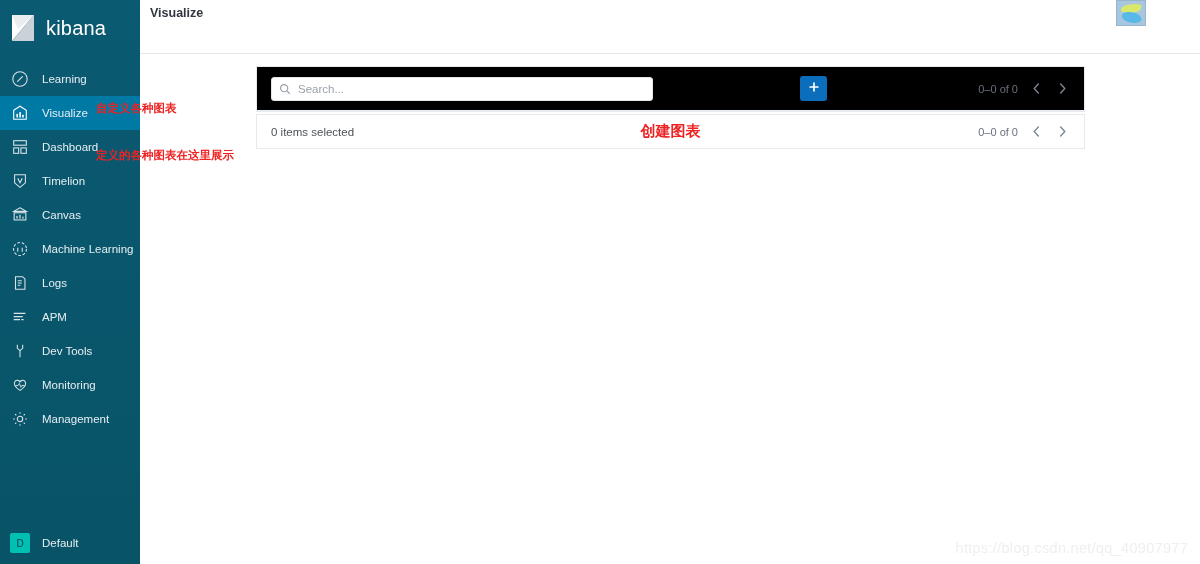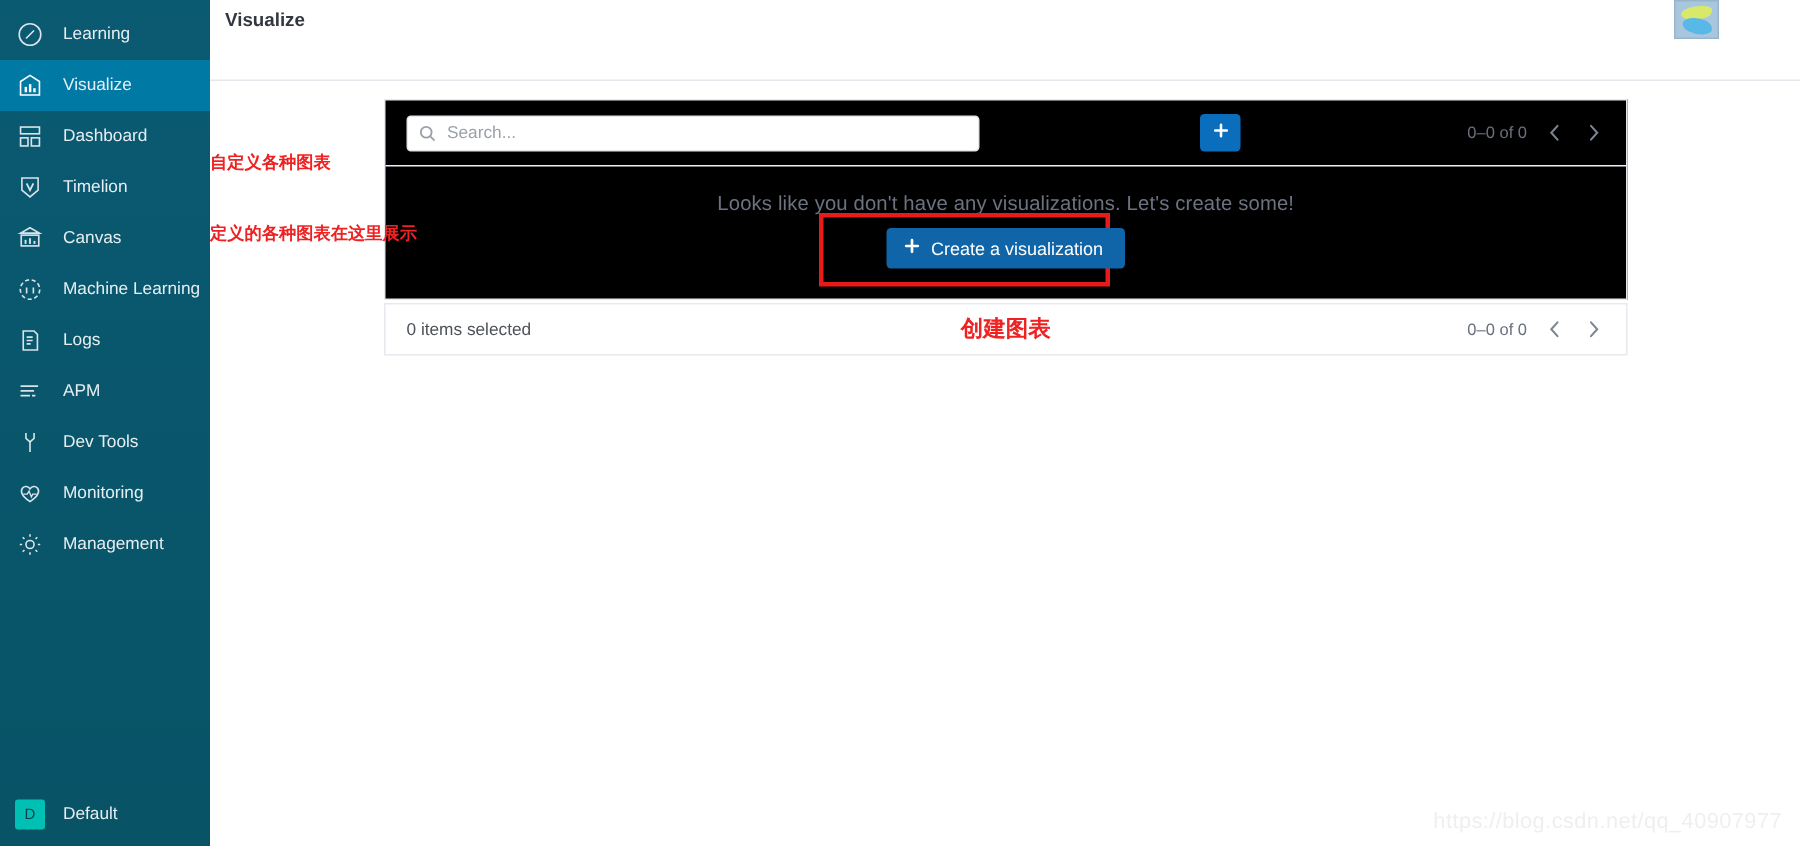--- a/index.html
+++ b/index.html
@@ -276,21 +276,20 @@
 
   
   .annot {
     position: absolute;
     color: #ee2222;
     font-size: 11.5px;
     font-weight: bold;
     white-space: nowrap;
     pointer-events: none;
     z-index: 30;
-    margin-left: 44px;
   }
   #annot-visualize { left: 96px; top: 101px; }
   #annot-dashboard { left: 96px; top: 148px; }
 
   .watermark {
     position: absolute;
     right: 12px; bottom: 8px;
     color: #efefef;
     font-size: 14.5px;
     letter-spacing: .3px;
@@ -298,20 +297,30 @@
     z-index: 5;
   }
 </style>
 </head>
 <body>
 
 <div id="app">
 
   <nav id="sidebar">
 
+    <div class="brand">
+      <span class="brand-mark">
+        <svg width="30" height="30" viewBox="0 0 30 30">
+          <polygon points="4,2 26,2 4,28" fill="#ffffff"></polygon>
+          <polygon points="26,2 4,28 26,28" fill="#c9d2d8"></polygon>
+          <polygon points="4,2 26,2 10,16" fill="#e9edf0"></polygon>
+        </svg>
+      </span>
+      <span class="brand-name">kibana</span>
+    </div>
 
     <div class="nav">
 
       <div class="nav-item">
         <span class="nav-icon">
           <svg width="18" height="18" viewBox="0 0 20 20" fill="none" stroke="#d9e3e8" stroke-width="1.2">
             <circle cx="10" cy="10" r="8"></circle>
               <path d="M13 7 L8.5 11.5 L7 13 L11.5 8.5 Z" fill="#d9e3e8"></path>
           </svg>
         </span>
@@ -482,34 +491,20 @@
                 </svg>
               </button>
               <button class="pager-btn">
                 <svg width="11" height="13" viewBox="0 0 12 14" fill="none" stroke="#7b8694" stroke-width="1.5" stroke-linecap="round">
                   <path d="M4 2 L8.5 7 L4 12"></path>
                 </svg>
               </button>
             </div>
           </div>
 
-          <div class="card-body">
-            <div class="empty-msg">Looks like you don't have any visualizations. Let's create some!</div>
-            <div class="create-wrap">
-              <div class="highlight-box"></div>
-              <button class="create-btn">
-                <span>
-                  <svg width="12" height="12" viewBox="0 0 14 14" stroke="#ffffff" stroke-width="2.1" stroke-linecap="round">
-                    <path d="M7 2.5 V11.5 M2.5 7 H11.5"></path>
-                  </svg>
-                </span>
-                <span>Create a visualization</span>
-              </button>
-            </div>
-          </div>
         </div>
 
         <div class="card-foot">
           <span class="foot-selected">0 items selected</span>
           <span class="foot-note">创建图表</span>
           <div class="foot-right">
             <span class="pager-count">0–0 of 0</span>
             <button class="pager-btn">
               <svg width="11" height="13" viewBox="0 0 12 14" fill="none" stroke="#7b8694" stroke-width="1.5" stroke-linecap="round">
                 <path d="M8 2 L3.5 7 L8 12"></path>

